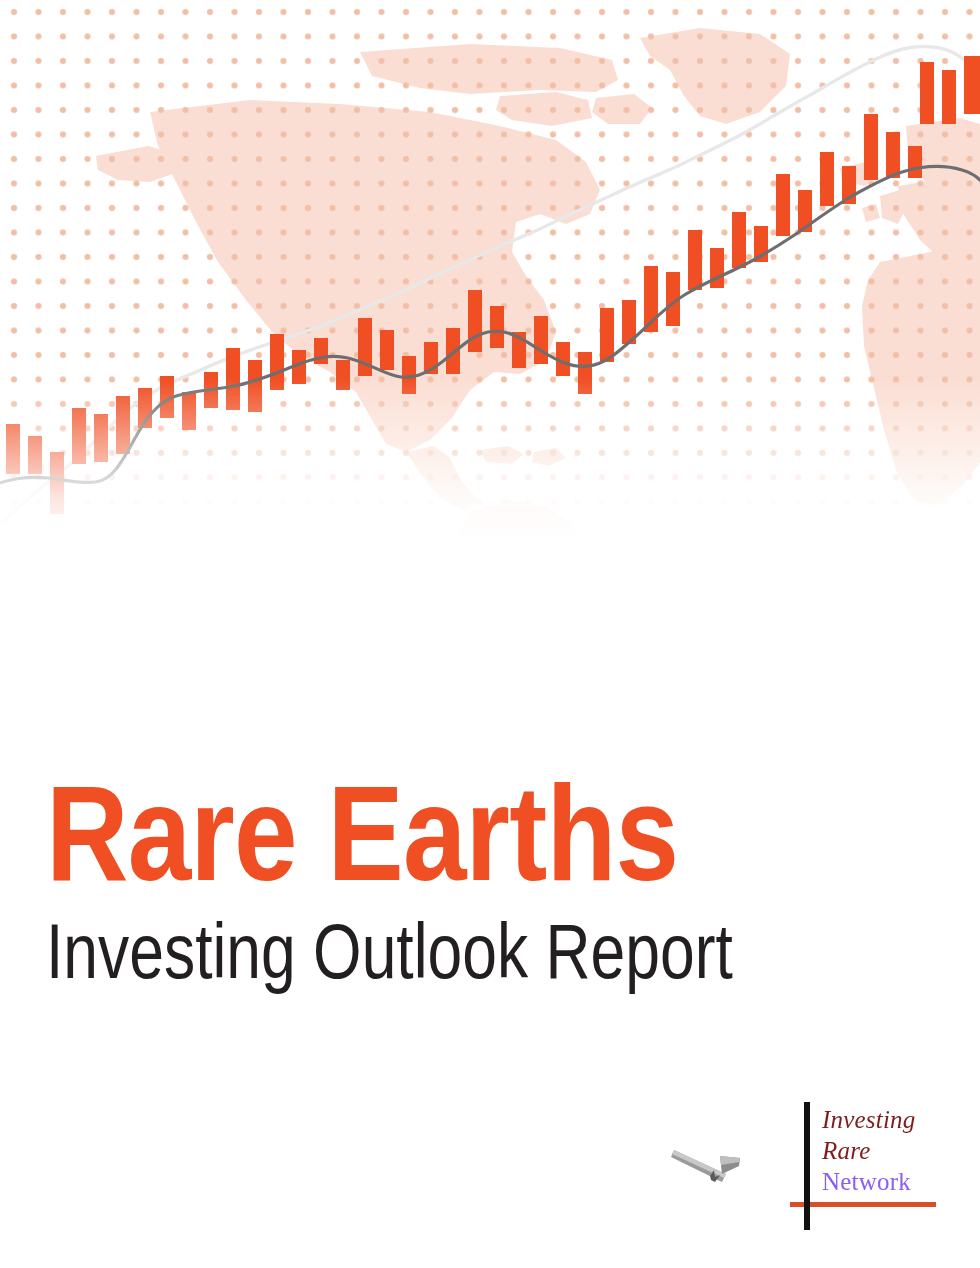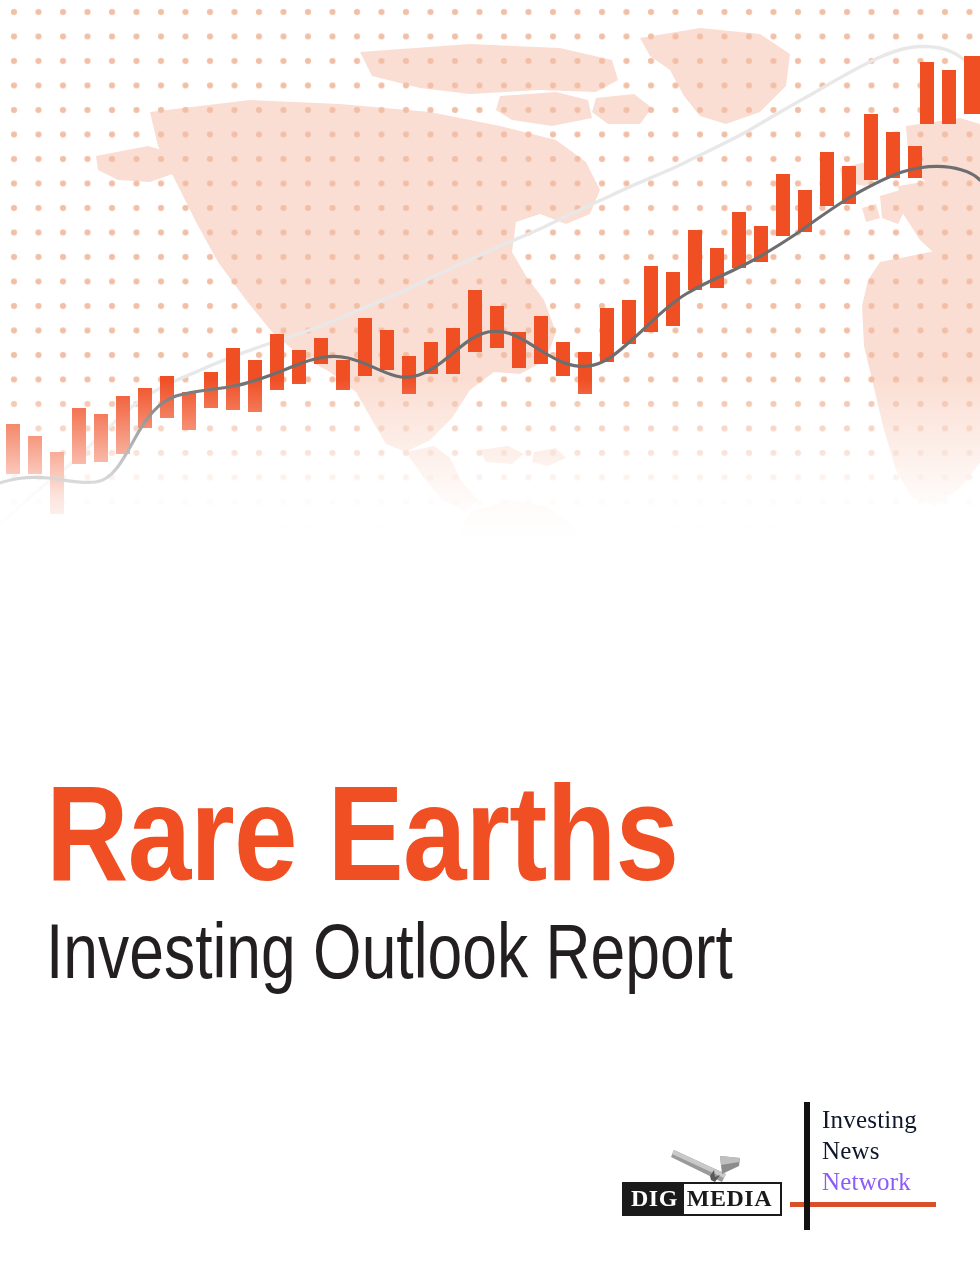--- a/index.html
+++ b/index.html
@@ -146,21 +146,21 @@
   }
   #inn-words {
     position: absolute;
     left: 32px;
     top: 6px;
     font-family: "Liberation Serif", serif;
     font-size: 25px;
     line-height: 31px;
     letter-spacing: 0.2px;
   }
-  #inn-words .orange { color: #0f172a; display: block; }
+  #inn-words .orange { color: #7f1d1d; display: block; font-style: italic; }
   #inn-words .black  { color: #8b5cf6; display: block; }
 </style>
 </head>
 <body>
 
 <div id="cover-graphic">
 
   <svg class="layer" viewBox="0 0 980 540" preserveAspectRatio="none" aria-hidden="true">
     <g fill="#FBDED3">
 
@@ -342,28 +342,24 @@
     <svg id="digmedia-pick" viewBox="0 0 74 40" aria-hidden="true">
 
       <path d="M4 6 L56 30 L52 38 L1 13 Z" fill="#9A9A9A"></path>
       <path d="M4 6 L56 30 L54 34 L2 10 Z" fill="#C9C9C9"></path>
 
       <path d="M50 12 L70 14 L69 22 L52 30 Z" fill="#8C8C8C"></path>
       <path d="M50 12 L70 14 L69 18 L51 21 Z" fill="#BFBFBF"></path>
 
       <path d="M40 32 L44 26 L45 33 L50 31 L45 38 L41 36 Z" fill="#5A5A5A"></path>
     </svg>
-    <div id="digmedia-wordmark">
-      <span id="digmedia-dig">DIG</span>
-      <span id="digmedia-media">MEDIA</span>
-    </div>
   </div>
 
   <div id="inn-logo">
     <div id="inn-hbar"></div>
     <div id="inn-vbar"></div>
     <div id="inn-words">
       <span class="orange">Investing</span>
-      <span class="orange">News</span>
+      <span class="orange">Rare</span>
       <span class="black">Network</span>
     </div>
   </div>
 </div>
 
 </body></html>

